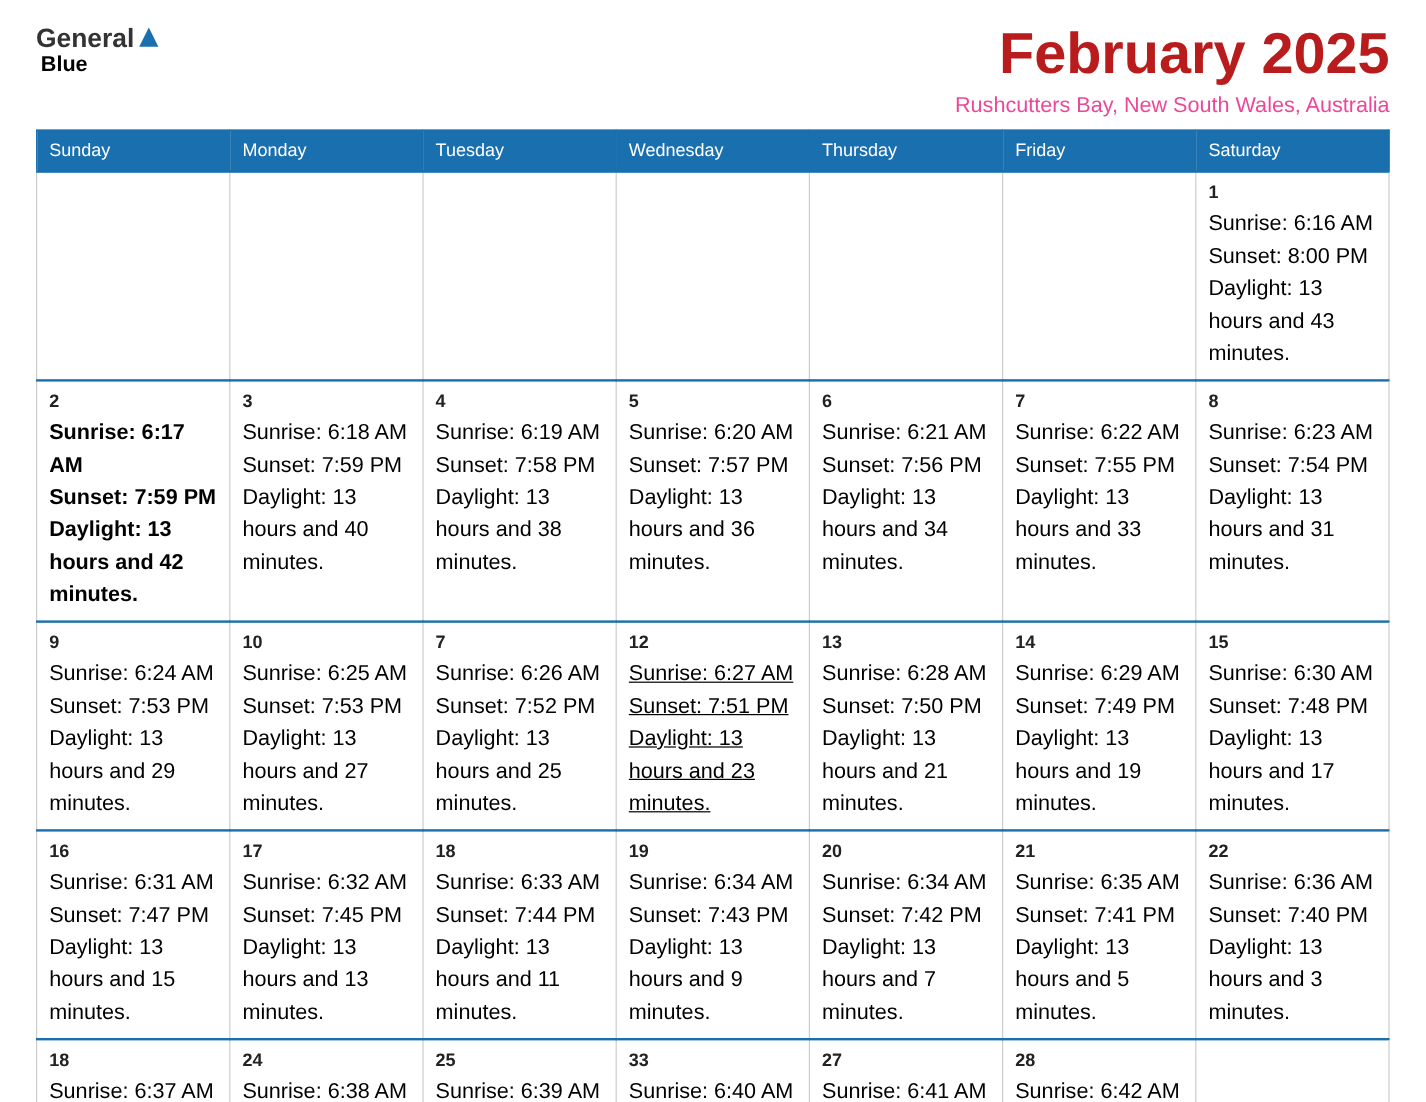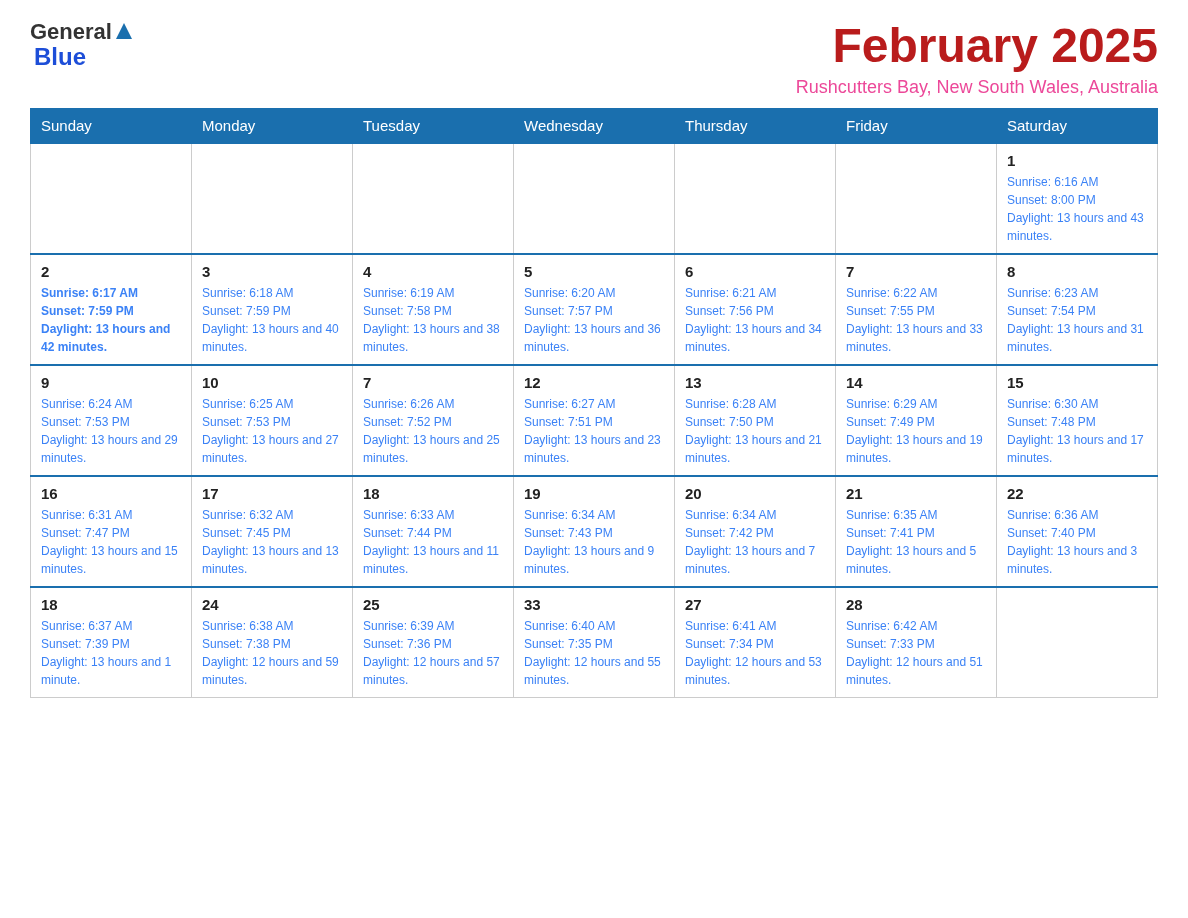--- a/index.html
+++ b/index.html
@@ -20,23 +20,23 @@
       display: flex;
       align-items: center;
       gap: 0;
     }
     .logo-text-general {
       font-size: 22px;
       font-weight: bold;
       color: #333;
     }
     .logo-text-blue {
-      font-size: 24px;
+      font-size: 18px;
       font-weight: bold;
-      color: #1d4ed8;
+      color: #000000;
     }
     .title-section {
       text-align: right;
     }
     .month-title {
       font-size: 48px;
       font-weight: bold;
       color: #b91c1c;
       line-height: 1.1;
     }
@@ -69,22 +69,22 @@
       font-size: 13px;
       color: #333;
     }
     .day-number {
       font-size: 15px;
       font-weight: bold;
       margin-bottom: 4px;
       color: #222;
     }
     .day-info {
-      font-size: 12px;
-      color: #3b82f6;
+      font-size: 18px;
+      color: #000000;
       line-height: 1.5;
     }
     tr { border-bottom: 2px solid #1a6fae; }
     tbody tr:last-child { border-bottom: none; }
     .empty-cell { background: #fff; }
   </style>
 </head>
 <body>
 
 <div class="header">
@@ -190,21 +190,21 @@
 Daylight: 13 hours and 27 minutes.</div>
         </td>
         <td>
           <div class="day-number">7</div>
           <div class="day-info" style="white-space: pre-line;">Sunrise: 6:26 AM
 Sunset: 7:52 PM
 Daylight: 13 hours and 25 minutes.</div>
         </td>
         <td>
           <div class="day-number">12</div>
-          <div class="day-info" style="white-space: pre-line;">Sunrise: 6:27 AM
+          <div class="day-info" style="white-space: pre-line; text-decoration: underline;">Sunrise: 6:27 AM
 Sunset: 7:51 PM
 Daylight: 13 hours and 23 minutes.</div>
         </td>
         <td>
           <div class="day-number">13</div>
           <div class="day-info" style="white-space: pre-line;">Sunrise: 6:28 AM
 Sunset: 7:50 PM
 Daylight: 13 hours and 21 minutes.</div>
         </td>
         <td>

